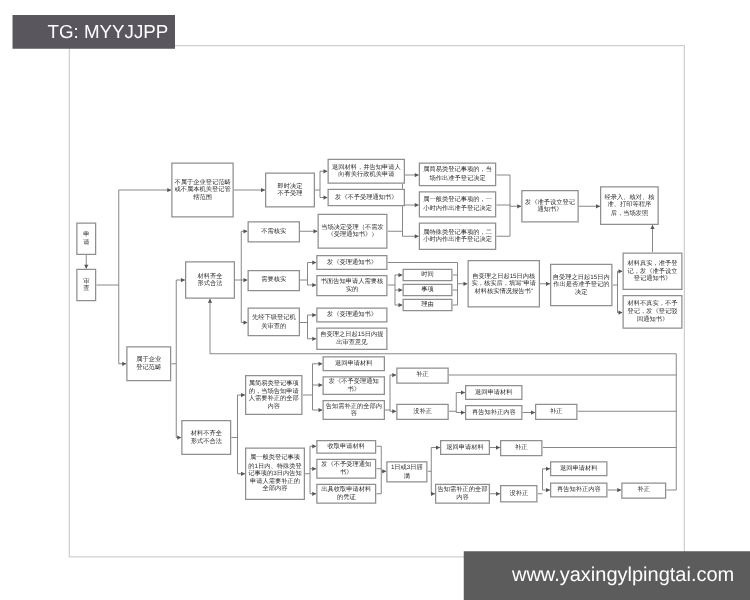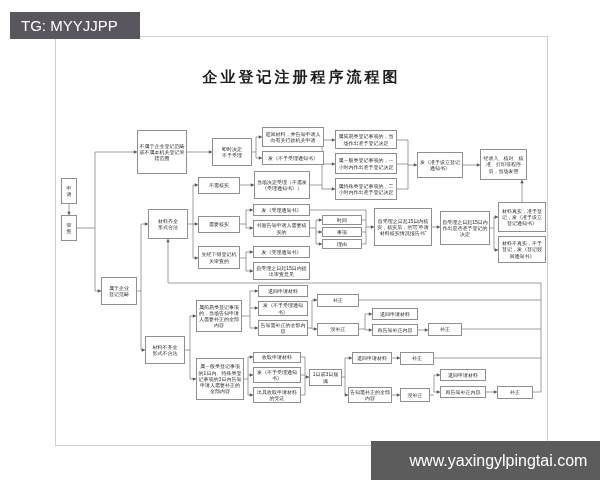--- a/index.html
+++ b/index.html
@@ -9,29 +9,28 @@
     border:1px solid #cfcfcf;background:#ffffff;box-sizing:border-box;}
   .doc-title{position:absolute;left:55px;top:68px;width:493px;text-align:center;
     font-family:"Liberation Serif",serif;font-weight:bold;font-size:15px;letter-spacing:3px;color:#1c1c1c;}
   .section-heading{position:absolute;left:76px;top:100px;font-size:8px;font-weight:bold;color:#222;}
   .flow{position:absolute;left:0;top:0;width:600px;height:480px;}
   .fbox{position:absolute;border:1px solid #8f8f8f;background:#ffffff;color:#2a2a2a;
     font-size:5px;line-height:1.25;display:flex;align-items:center;justify-content:center;
     text-align:center;white-space:pre-line;word-break:break-all;box-sizing:border-box;padding:1px;}
   .edges{position:absolute;left:0;top:0;width:600px;height:480px;pointer-events:none;}
   .wm{position:absolute;color:#ffffff;display:flex;align-items:center;}
-  .wm-top{left:10px;top:12px;width:130px;height:27px;font-size:15px;padding-left:11px;box-sizing:border-box;}
+  .wm-top{left:10px;top:12px;width:130px;height:27px;font-size:15px;padding-left:28px;box-sizing:border-box;}
   .wm-bottom{left:371px;top:441px;width:255px;height:39px;font-size:16px;justify-content:center;}
 </style>
 </head>
 <body>
 
 <div class="stage">
   <div class="page-frame"></div>
-  <div class="doc-title">企业登记注册程序流程图</div>
 
   <div class="flow">
     <svg class="edges" width="600" height="480" viewBox="0 0 600 480" xmlns="http://www.w3.org/2000/svg">
         <polyline points="69,204 69,215" fill="none" stroke="#777777" stroke-width="0.7"></polyline>
         <polygon points="69,215 67.3,211.8 70.7,211.8" fill="#555"></polygon>
         <polyline points="77,228 95,228" fill="none" stroke="#777777" stroke-width="0.7"></polyline>
         <polyline points="95,152 95,291" fill="none" stroke="#777777" stroke-width="0.7"></polyline>
         <polyline points="95,152 137,152" fill="none" stroke="#777777" stroke-width="0.7"></polyline>
         <polygon points="137,152 133.8,153.7 133.8,150.3" fill="#555"></polygon>
         <polyline points="95,291 101,291" fill="none" stroke="#777777" stroke-width="0.7"></polyline>

